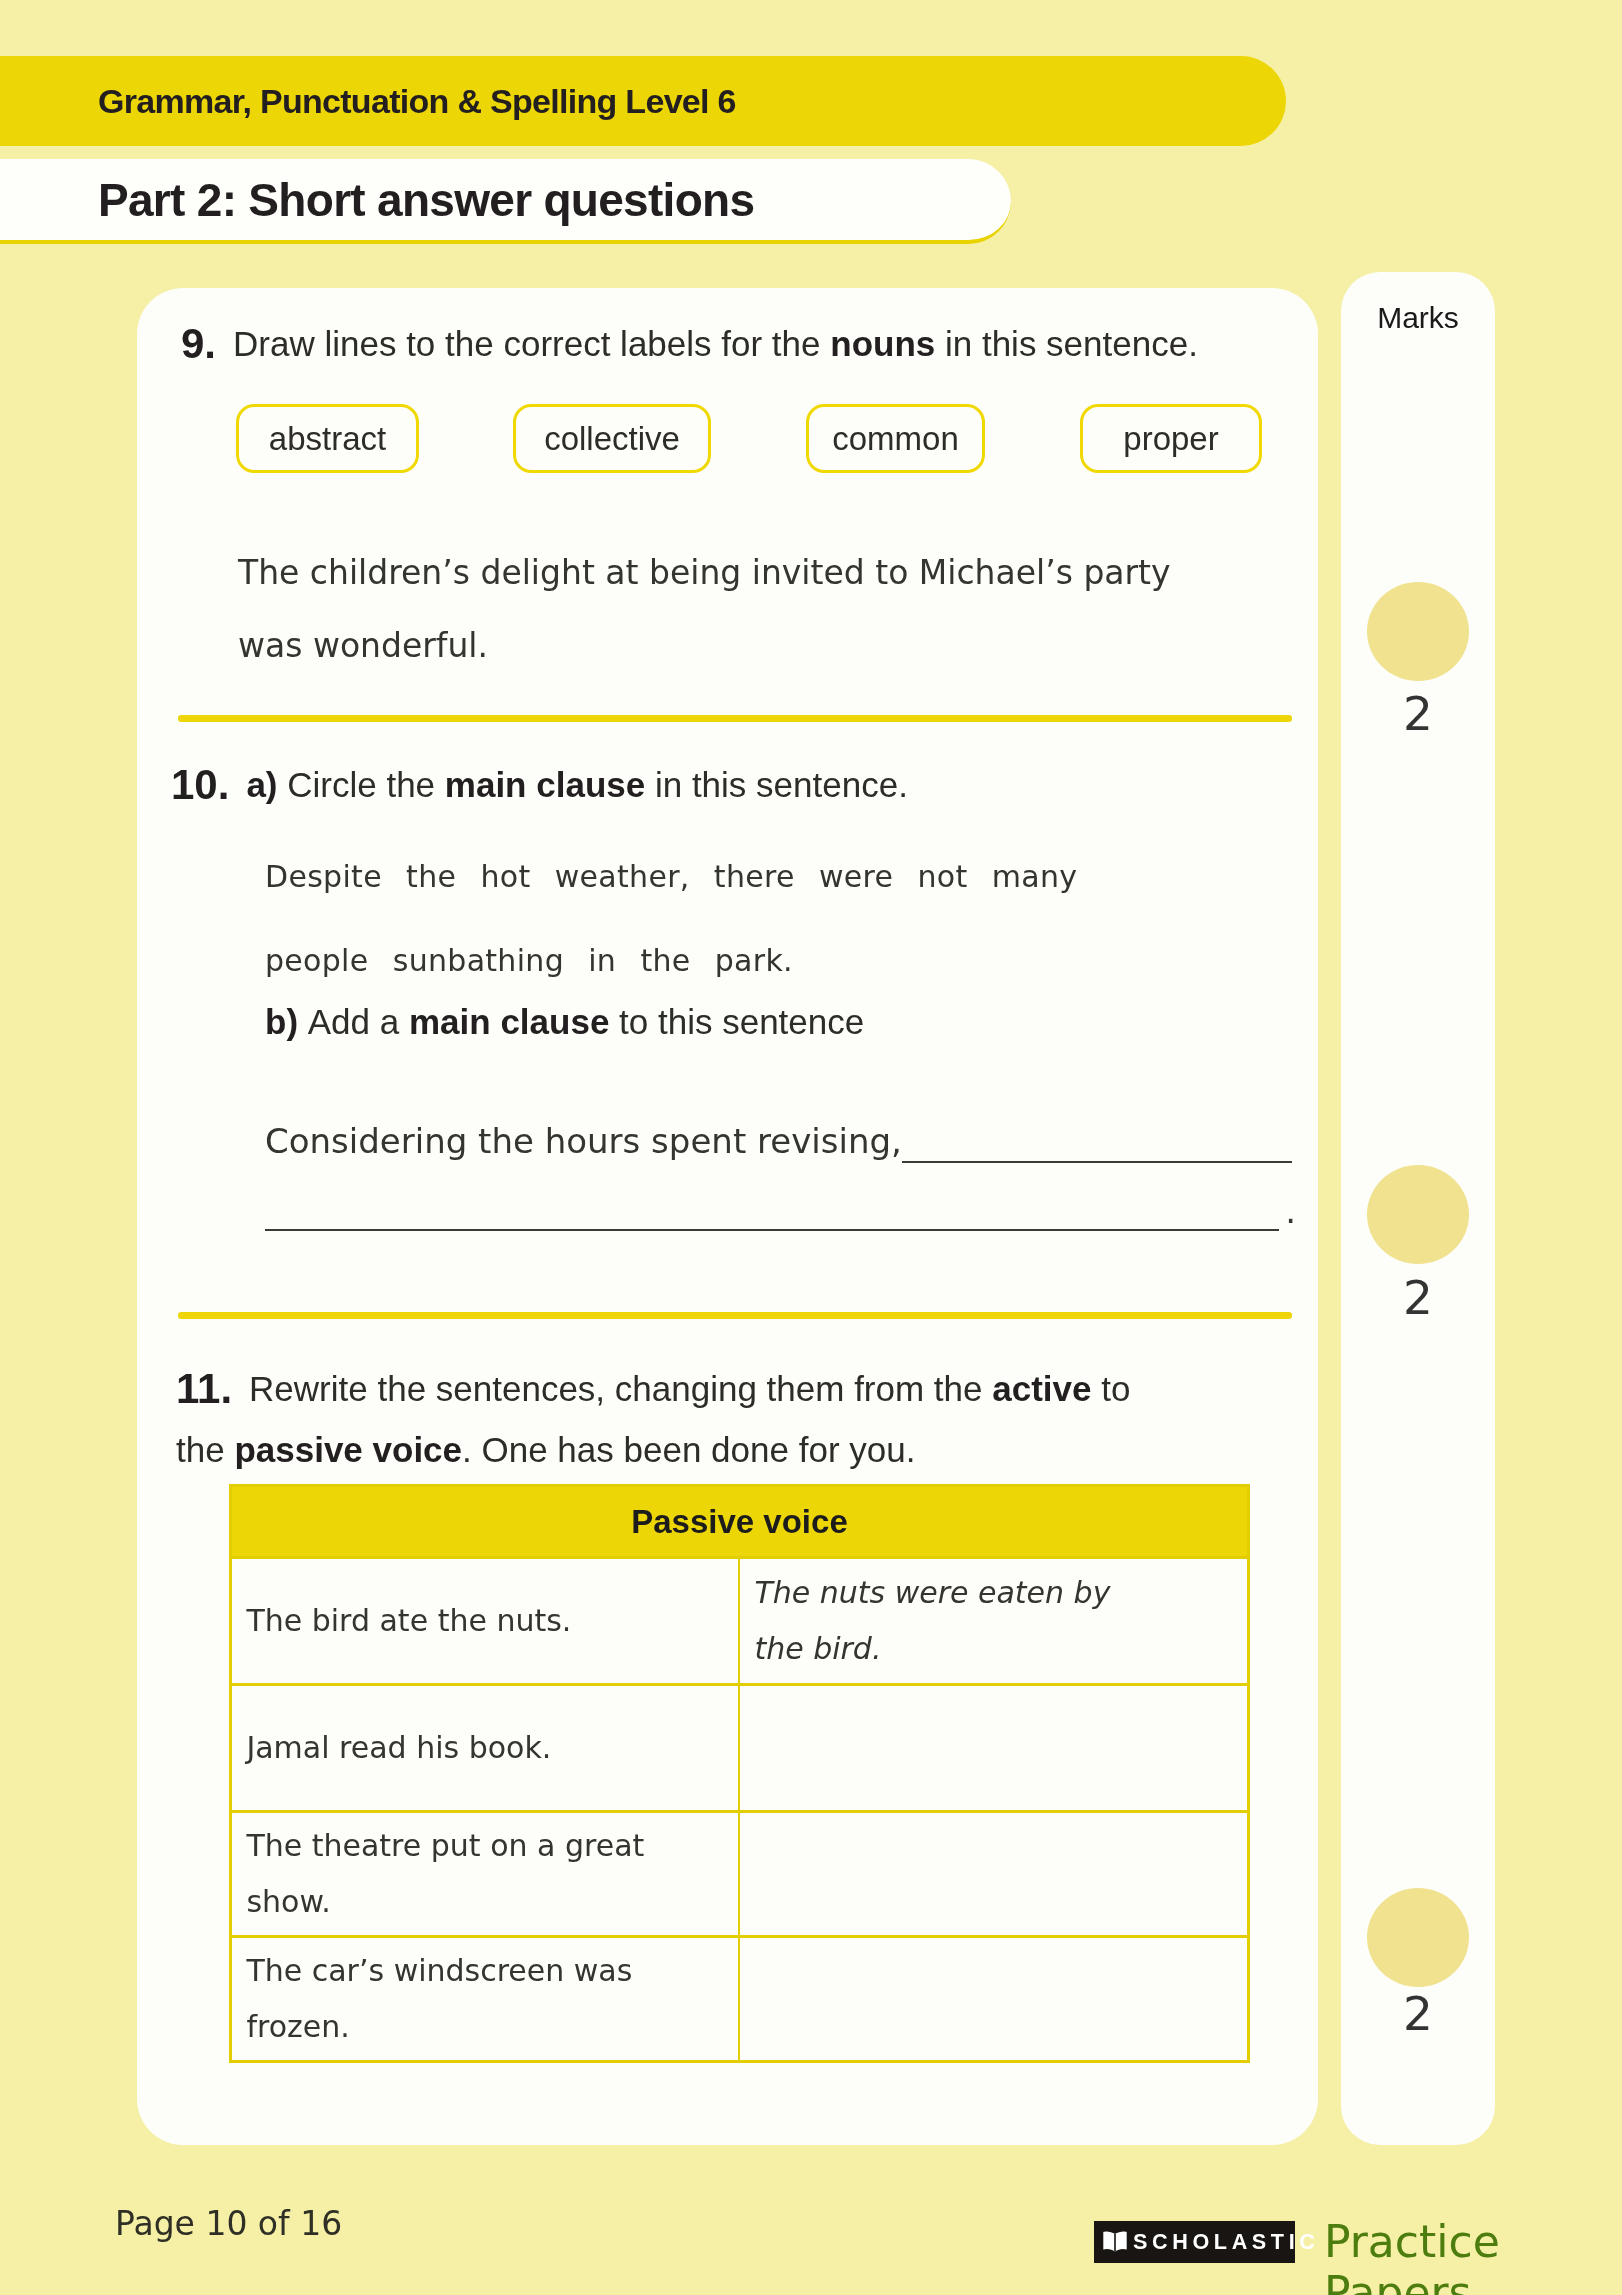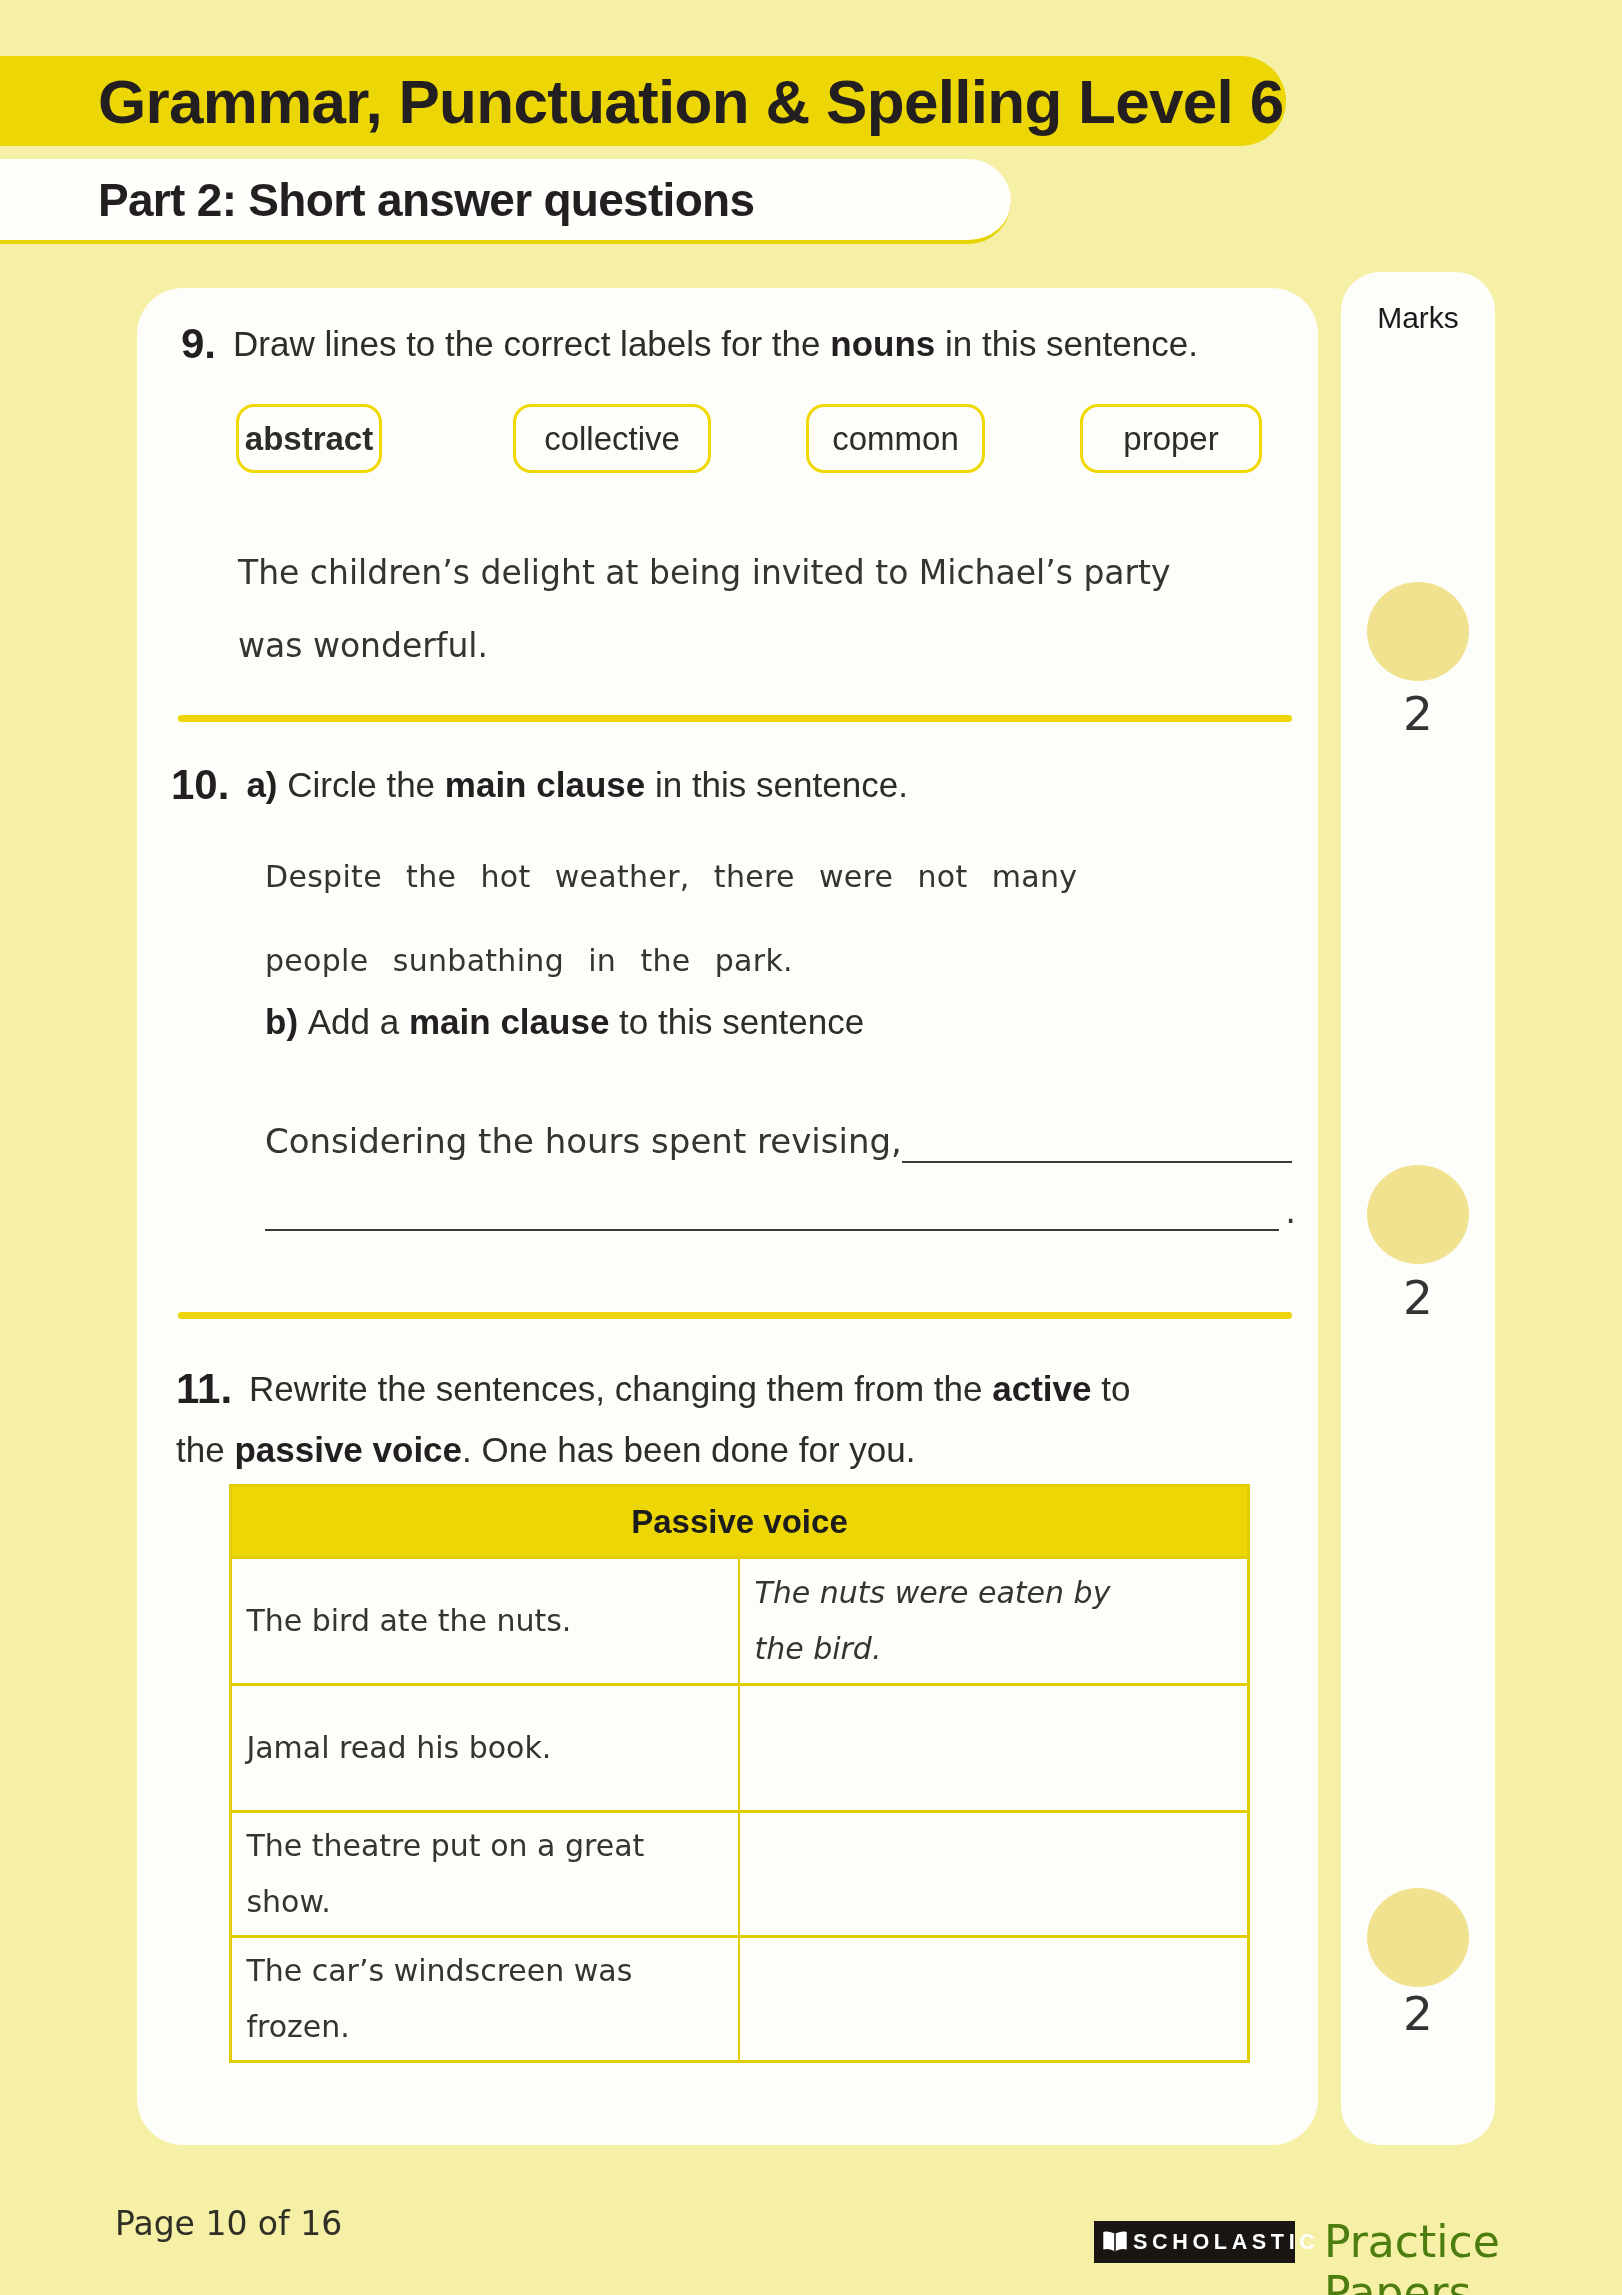--- a/index.html
+++ b/index.html
@@ -1,21 +1,21 @@
 <!DOCTYPE html>
 <html style="font-size:10.5px"><head>
 <meta charset="utf-8">
 <style>
   html,body{margin:0;padding:0;background:#ddd;}
   #page{position:relative;width:1623px;height:2295px;background:#F5F0A6;overflow:hidden;
         font-family:"Liberation Sans",sans-serif;color:#2E2C28;}
   
   .banner{position:absolute;left:0;top:56px;width:1286px;height:90px;background:#EDD605;
           border-radius:0 45px 45px 0;display:flex;align-items:center;padding-left:98px;box-sizing:border-box;}
-  .banner span{font-size:62px;font-weight:700;letter-spacing:-0.7px;color:#231F20;}
+  .banner span{font-size:34px;font-weight:700;letter-spacing:-0.7px;color:#231F20;}
   .subbanner{position:absolute;left:0;top:159px;width:1011px;height:85px;background:#FEFEFA;
           border-radius:0 43px 43px 0;display:flex;align-items:center;padding-left:98px;box-sizing:border-box;
           border-bottom:4.6px solid #E8D200;}
   .subbanner span{font-size:46px;font-weight:700;letter-spacing:-0.7px;color:#231F20;}
   
   .main-panel{position:absolute;left:137px;top:288px;width:1181px;height:1857px;background:#FDFDFA;border-radius:46px;}
   .marks-panel{position:absolute;left:1341px;top:272px;width:154px;height:1873px;background:#FDFDFA;border-radius:39px;}
   
   .q-line{position:absolute;display:flex;align-items:flex-start;gap:17px;line-height:46px;}
   .q-num{font-size:42px;font-weight:700;color:#231F20;white-space:nowrap;}
@@ -72,21 +72,21 @@
     <span>Part 2: Short answer questions</span>
   </div>
 
   <div class="main-panel">
 
     <div class="q-line" style="left:44px;top:33px;">
       <span class="q-num">9.</span>
       <span class="q-text"><span>Draw lines to the correct labels for the </span><span class="seg-b">nouns</span><span> in this sentence.</span></span>
     </div>
 
-    <div class="label-box" style="left:99px;top:116px;width:146px;font-weight:bold;">
+    <div class="label-box" style="left:99px;top:116px;width:183px;">
       <span>abstract</span>
     </div>
     <div class="label-box" style="left:376px;top:116px;width:198px;">
       <span>collective</span>
     </div>
     <div class="label-box" style="left:669px;top:116px;width:179px;">
       <span>common</span>
     </div>
     <div class="label-box" style="left:943px;top:116px;width:182px;">
       <span>proper</span>

